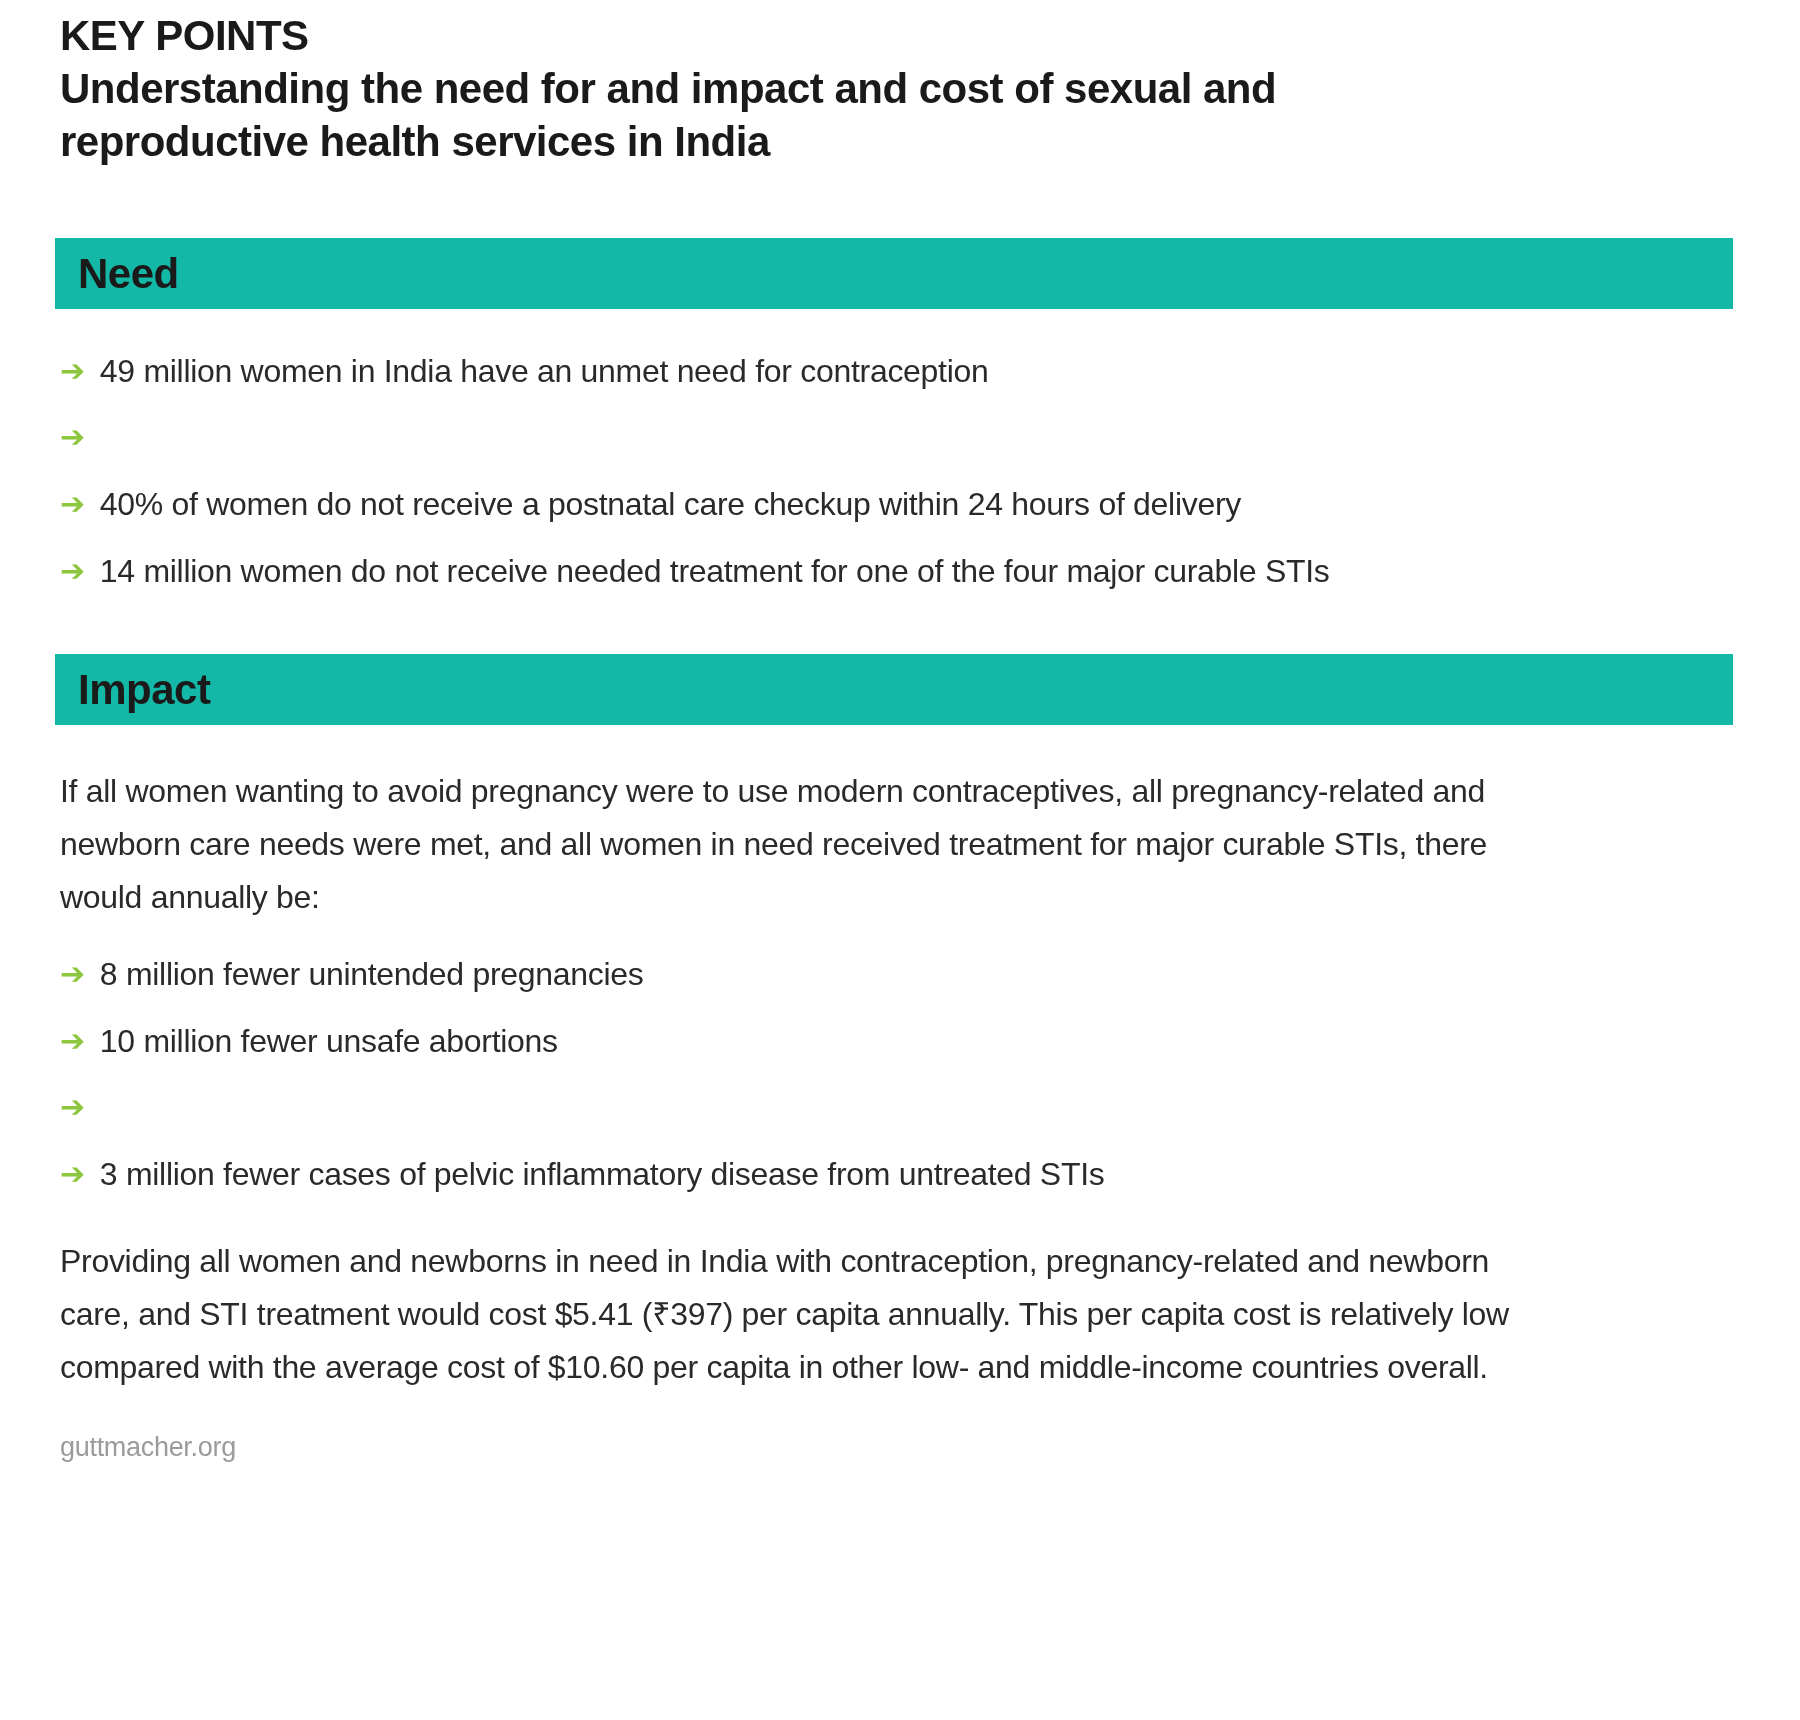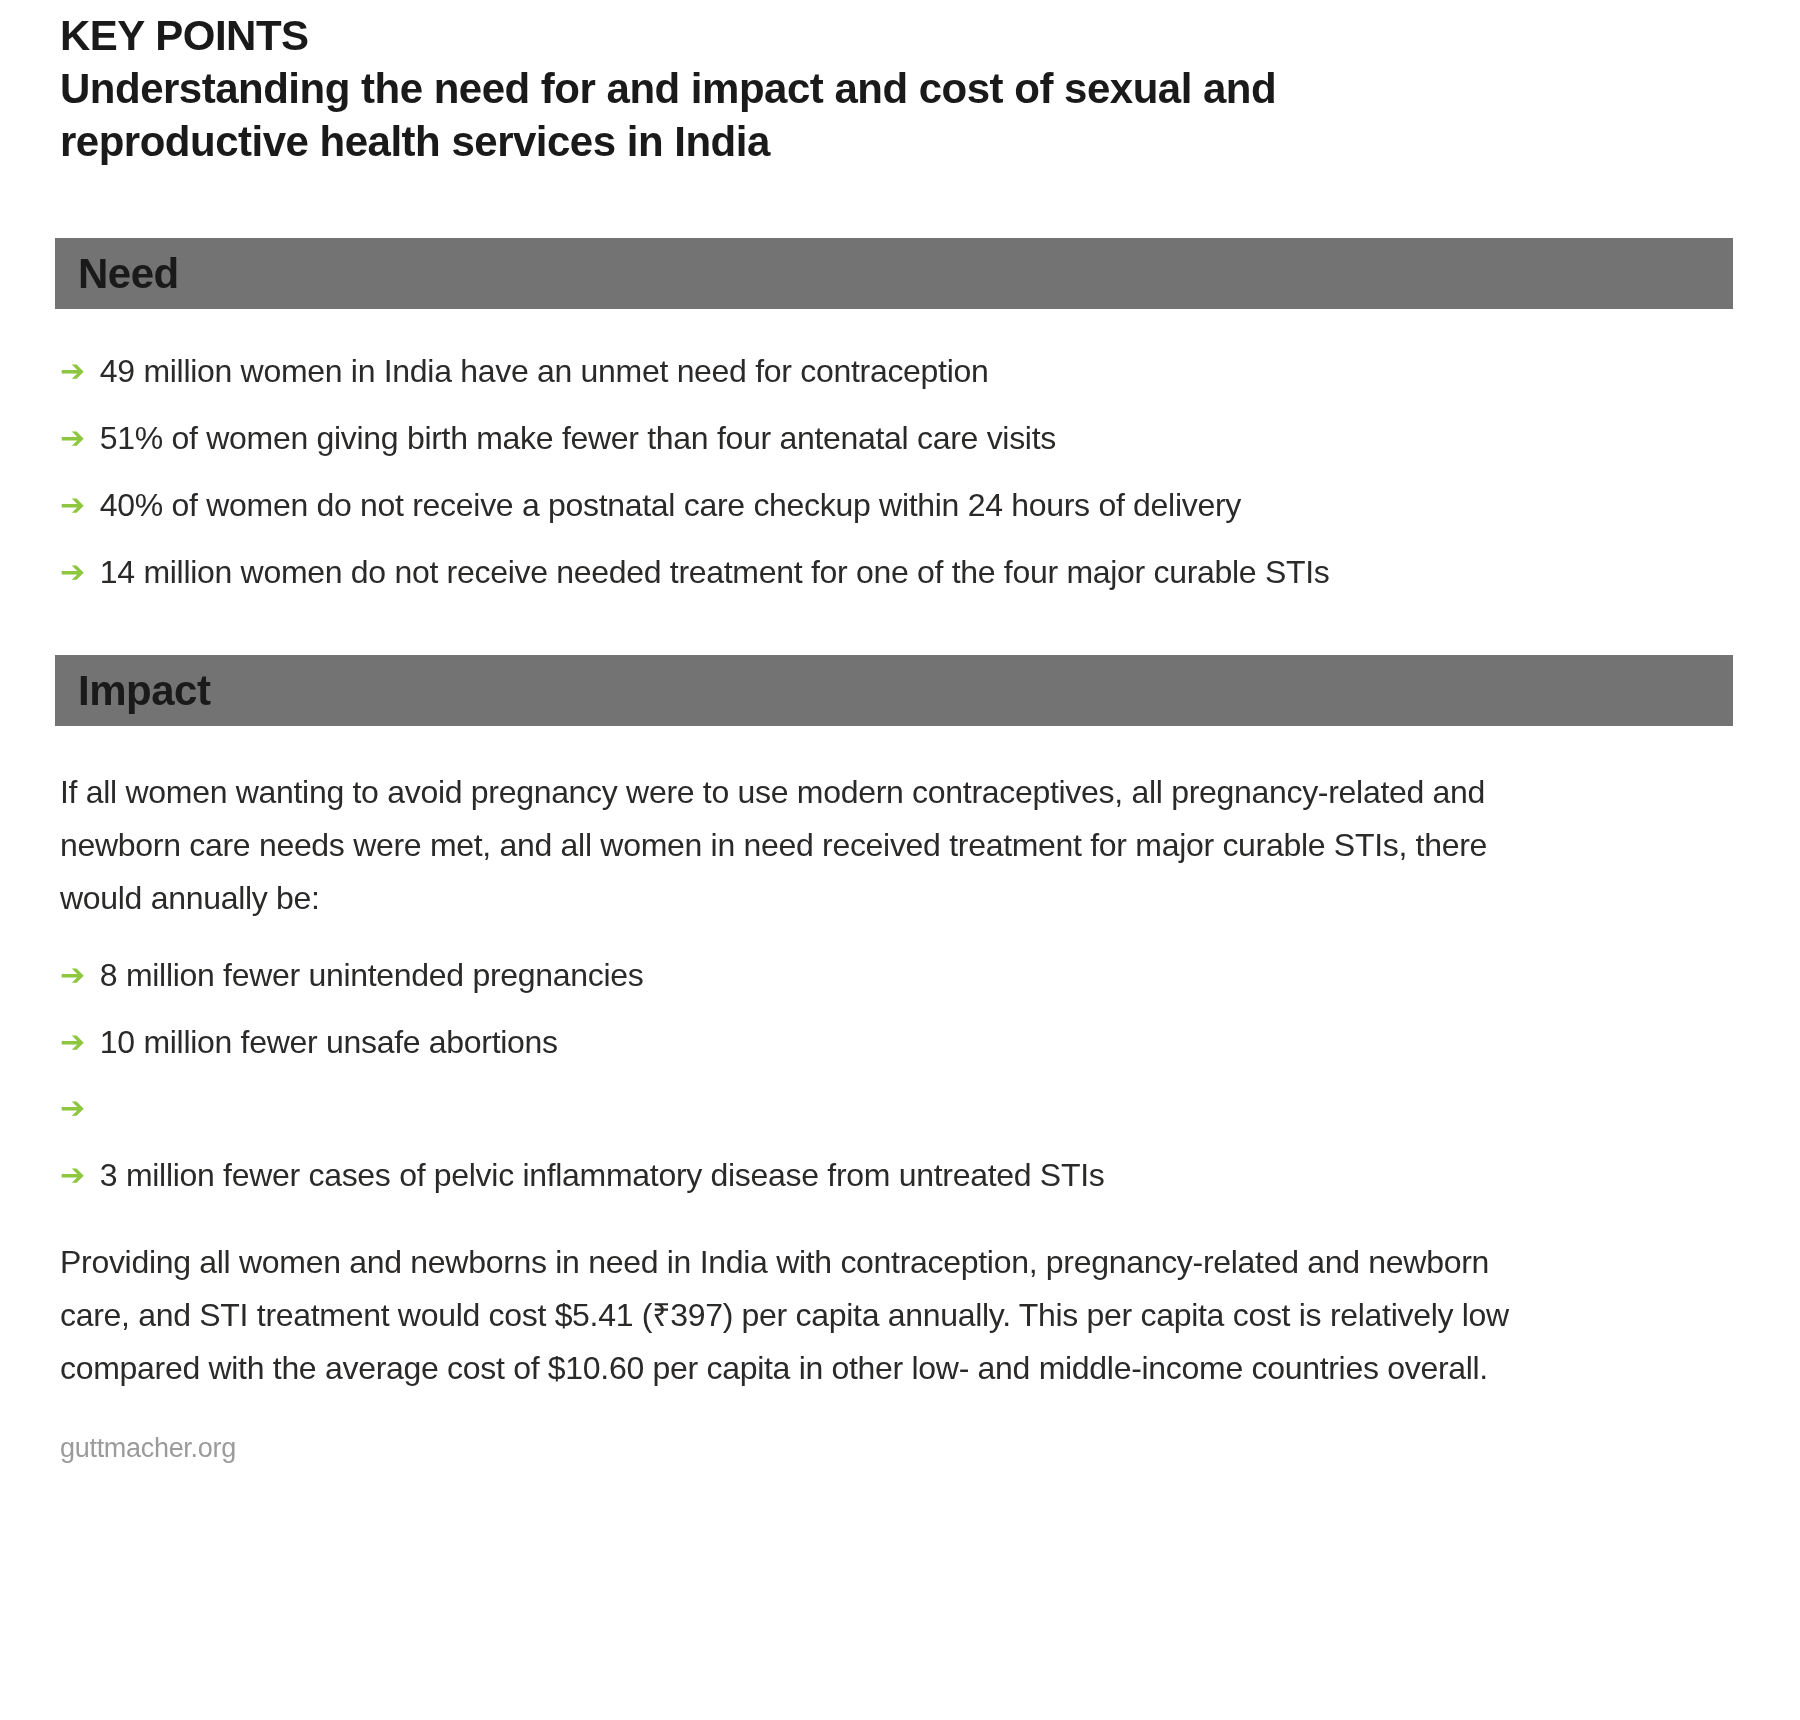--- a/index.html
+++ b/index.html
@@ -34,21 +34,21 @@
     font-weight: bold;
     letter-spacing: -0.5px;
     line-height: 53px;
     max-width: 1330px;
     color: #1a1a1a;
   }
   .section-bar {
     margin-left: -5px;
     width: calc(100% + 5px);
     height: 71px;
-    background: #737373;
+    background: #14b8a6;
     display: flex;
     align-items: center;
   }
   .section-bar h2 {
     margin: 0;
     padding-left: 23px;
     font-size: 42px;
     font-weight: bold;
     letter-spacing: -0.5px;
     color: #1a1a1a;
@@ -114,21 +114,20 @@
     <div class="section-bar bar-need">
       <h2>Need</h2>
     </div>
     <ul class="bullets after-bar">
       <li>
         <span class="arrow">➔</span>
         <span>49 million women in India have an unmet need for contraception</span>
       </li>
       <li>
         <span class="arrow">➔</span>
-        <span>51% of women giving birth make fewer than four antenatal care visits</span>
       </li>
       <li>
         <span class="arrow">➔</span>
         <span>40% of women do not receive a postnatal care checkup within 24 hours of delivery</span>
       </li>
       <li>
         <span class="arrow">➔</span>
         <span>14 million women do not receive needed treatment for one of the four major curable STIs</span>
       </li>
     </ul>

